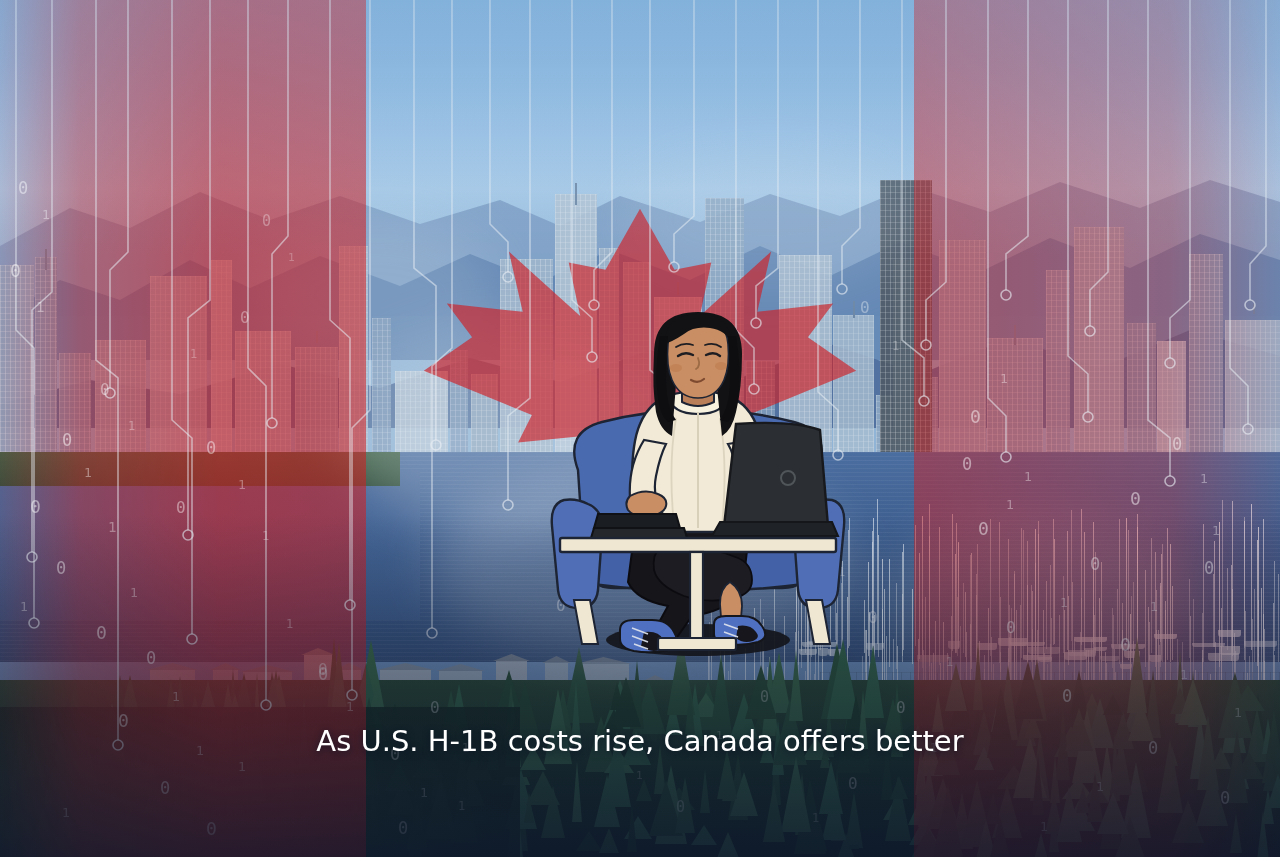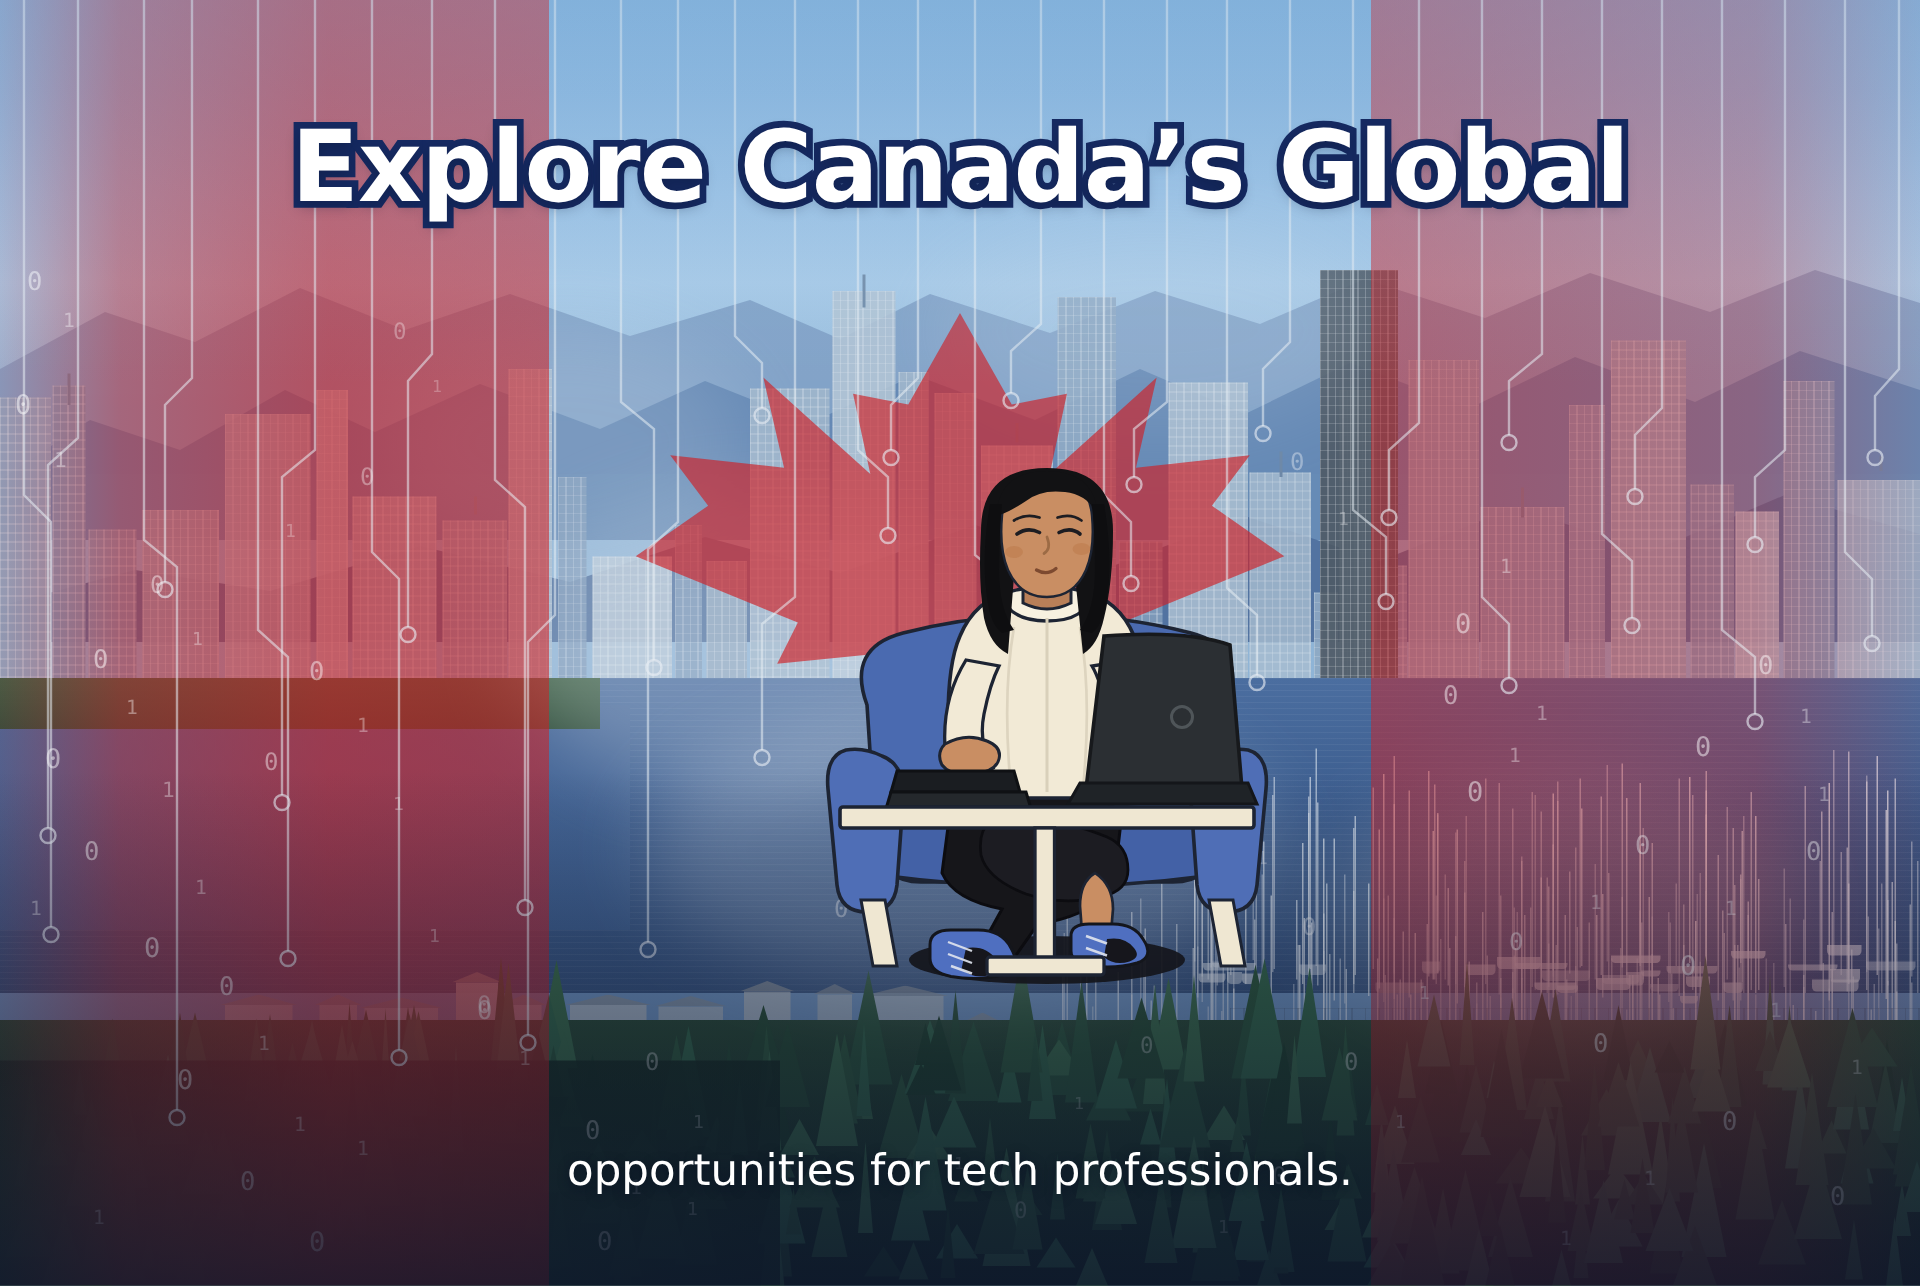--- a/index.html
+++ b/index.html
@@ -1856,21 +1856,19 @@
       <path d="M50,214 l78,0 l4,14 l-86,0 Z" fill="#1a1d21" stroke="#0f1114" stroke-width="2"></path>
       <path d="M46,228 l90,0 l3,10 l-96,0 Z" fill="#24282c" stroke="#0f1114" stroke-width="2"></path>
 
       <rect x="12" y="238" width="276" height="14" rx="2" fill="#efe7d2" stroke="#1d2433" stroke-width="2.4"></rect>
       <rect x="142" y="252" width="13" height="92" fill="#efe7d2" stroke="#1d2433" stroke-width="2.2"></rect>
       <rect x="110" y="338" width="78" height="12" rx="2" fill="#efe7d2" stroke="#1d2433" stroke-width="2.2"></rect>
     </svg>
   </div>
 
   <h1 class="title">
-    <span class="ln">Explore Canada’s Global</span>
   </h1>
 
   <p class="subtitle">
-    <br>
-    <span>opportunities for tech professionals.</span>
+    <span>As U.S. H-1B costs rise, Canada offers better</span><br>
   </p>
 
 </div>
 
 </body></html>

